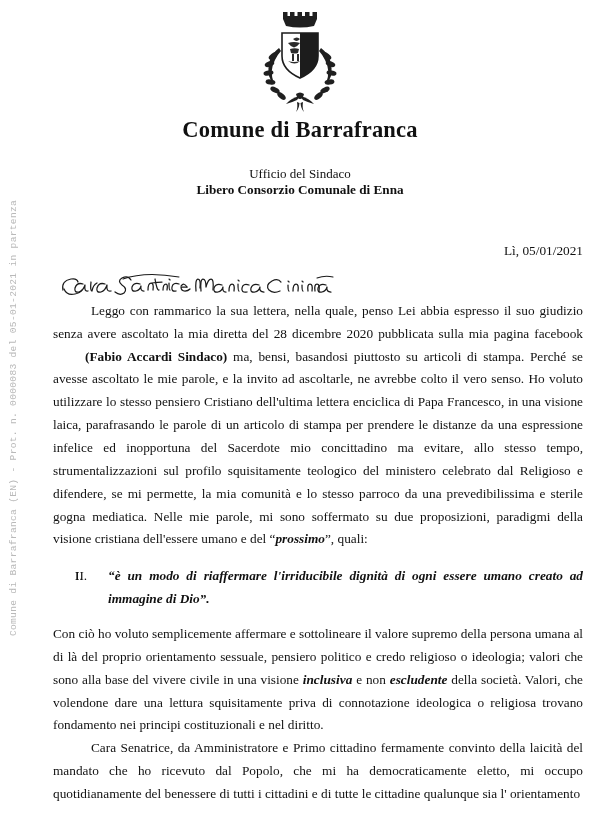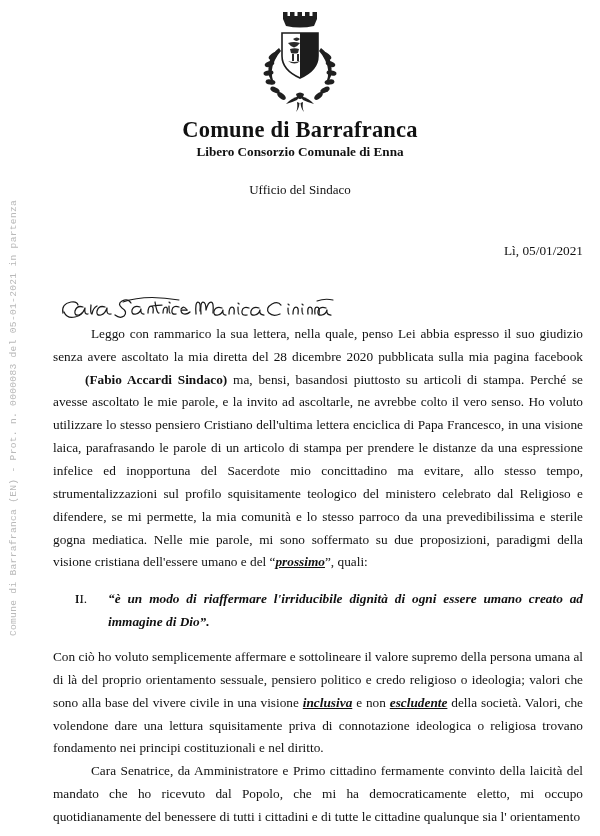--- a/index.html
+++ b/index.html
@@ -75,21 +75,21 @@
     left: 53px;
     top: 240px;
     width: 530px;
     font-size: 13.3px;
     line-height: 1.72;
     text-align: justify;
   }
   #date-line {
     text-align: right;
     font-size: 13.3px;
-    margin-bottom: 30px;
+    margin-bottom: 7px;
   }
 
   
   #salutation {
     height: 34px;
     position: relative;
     margin-left: 6px;
     margin-bottom: -4px;
   }
   #salutation svg { display: block; }
@@ -118,21 +118,21 @@
   }
   #quote-list li .roman {
     position: absolute;
     left: 22px;
     top: 0;
     font-weight: normal;
     font-style: normal;
   }
 
   b, .b { font-weight: bold; margin-left: 32px; }
-  .bi { font-weight: bold; font-style: italic; text-decoration: underline; }
+  .bi { font-weight: bold; font-style: italic; }
 </style>
 </head>
 <body>
 
 <div id="page">
 
   <div id="protocol-stamp">
     <span class="stamp-text">Comune di Barrafranca (EN) - Prot. n. 0000083 del 05-01-2021 in partenza</span>
   </div>
 
@@ -187,22 +187,22 @@
 
         <path d="M48 88 q-9 2 -14 8 q7 -2 11 -4 z"></path>
         <path d="M48 88 q9 2 14 8 q-7 -2 -11 -4 z"></path>
         <path d="M44 86 q4 -3 8 0 q-1 5 -4 5 q-3 0 -4 -5 z"></path>
         <path d="M45 94 q1 6 -1 10 q3 -3 3.5 -9 z"></path>
         <path d="M51 94 q-1 6 1 10 q-3 -3 -3.5 -9 z"></path>
       </g>
     </svg>
 
     <div id="org-title">Comune di Barrafranca</div>
+    <div id="office-line">Ufficio del Sindaco</div>
     <div id="org-subtitle">Libero Consorzio Comunale di Enna</div>
-    <div id="office-line">Ufficio del Sindaco</div>
   </div>
 
   <div id="doc-body">
 
     <div id="date-line">Lì, 05/01/2021</div>
 
     <div id="salutation" aria-label="Cara Senatrice Monica Cirinnà">
       <svg width="320" height="34" viewBox="0 0 320 34" fill="none" stroke="#1a1a1a" stroke-width="1.25" stroke-linecap="round" stroke-linejoin="round">
 
         <path d="M4 20 q-2 -9 8 -11 q6 -1 7 3"></path>

